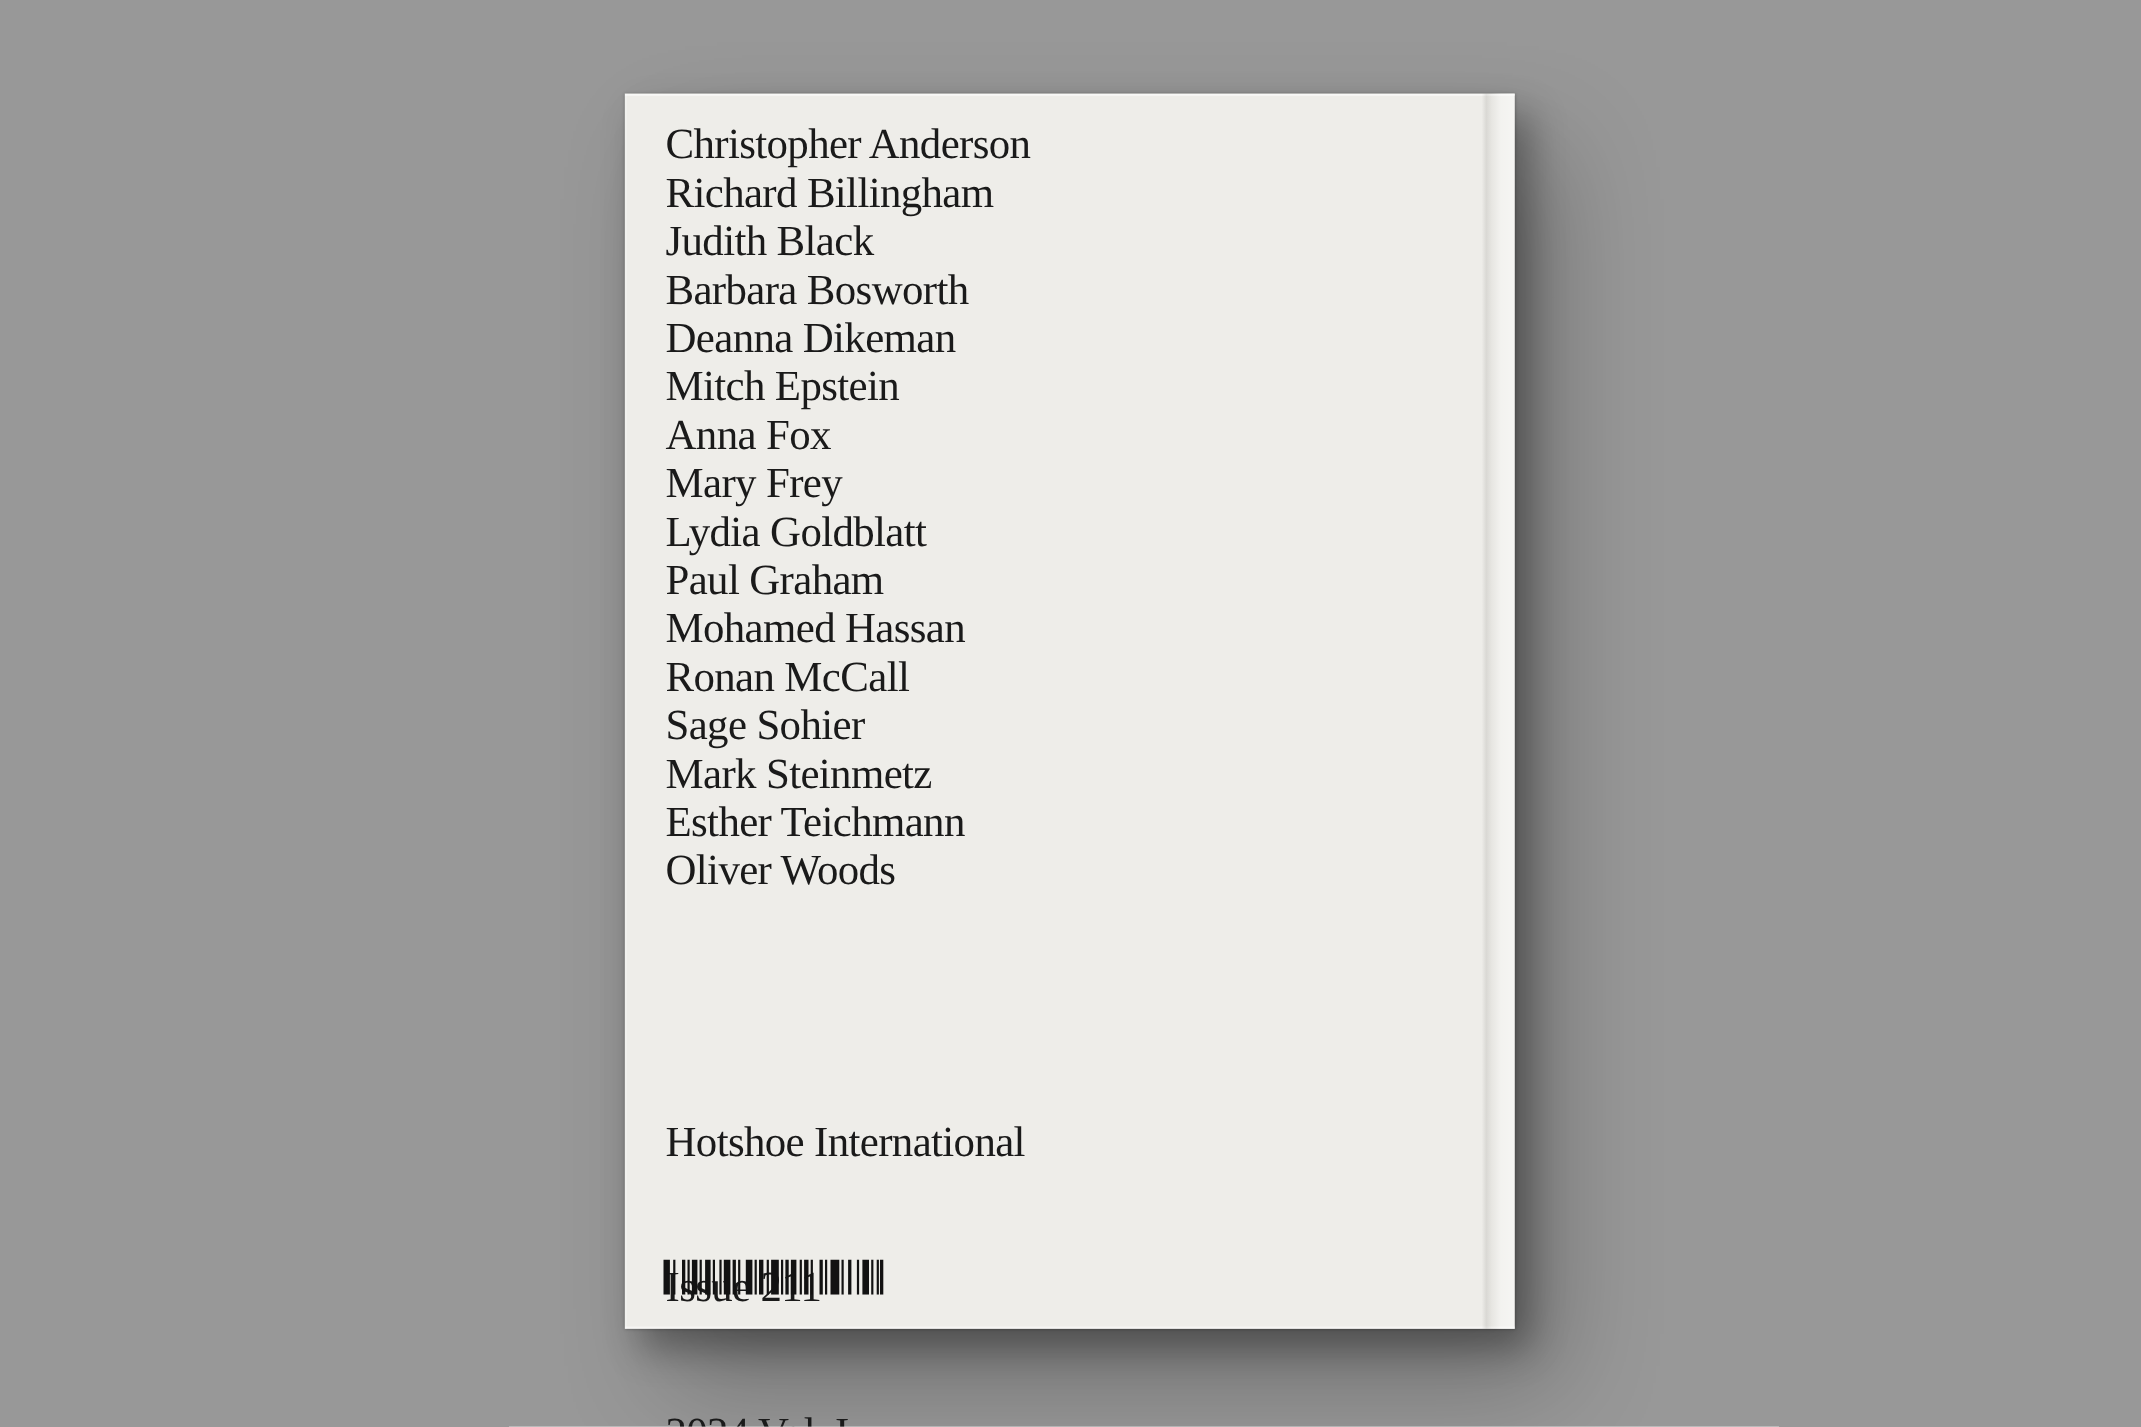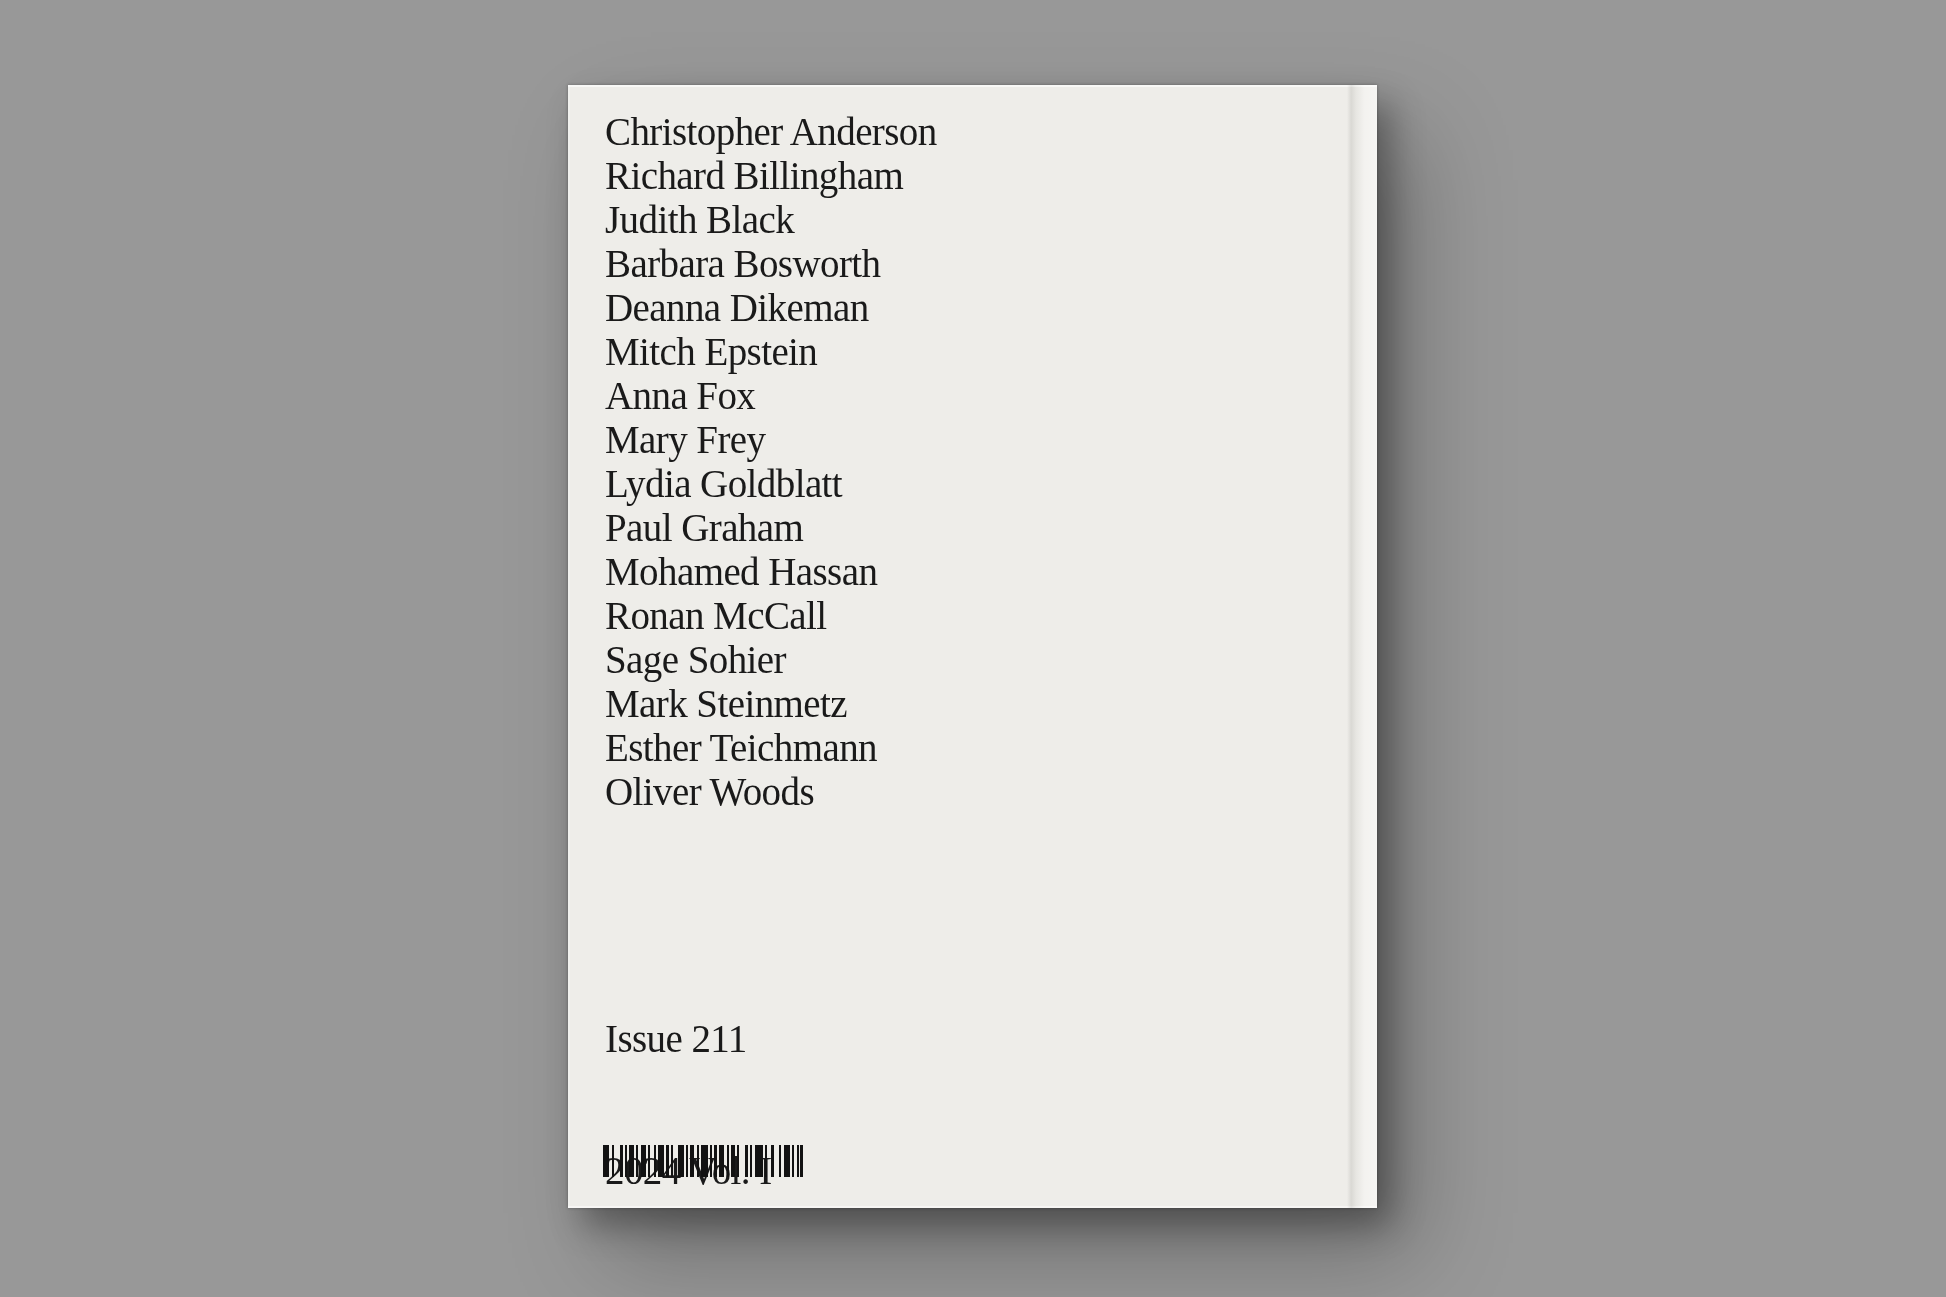--- a/index.html
+++ b/index.html
@@ -88,20 +88,21 @@
 </style>
 </head>
 <body>
 
 <div class="stage">
   <div class="book">
 
     <div class="contributors cover-text"><div>Christopher Anderson</div><div>Richard Billingham</div><div>Judith Black</div><div>Barbara Bosworth</div><div>Deanna Dikeman</div><div>Mitch Epstein</div><div>Anna Fox</div><div>Mary Frey</div><div>Lydia Goldblatt</div><div>Paul Graham</div><div>Mohamed Hassan</div><div>Ronan McCall</div><div>Sage Sohier</div><div>Mark Steinmetz</div><div>Esther Teichmann</div><div>Oliver Woods</div></div>
 
     <div class="publication cover-text">
+      <div>Hotshoe International</div>
       <div>Issue 211</div>
       <div>2024 Vol. I</div>
       
       
     </div>
 
     <div class="barcode">
         <span class="bar" style="width: 6px;"></span>
         <span class="space" style="width: 3px;"></span>
         <span class="bar" style="width: 2px;"></span>

